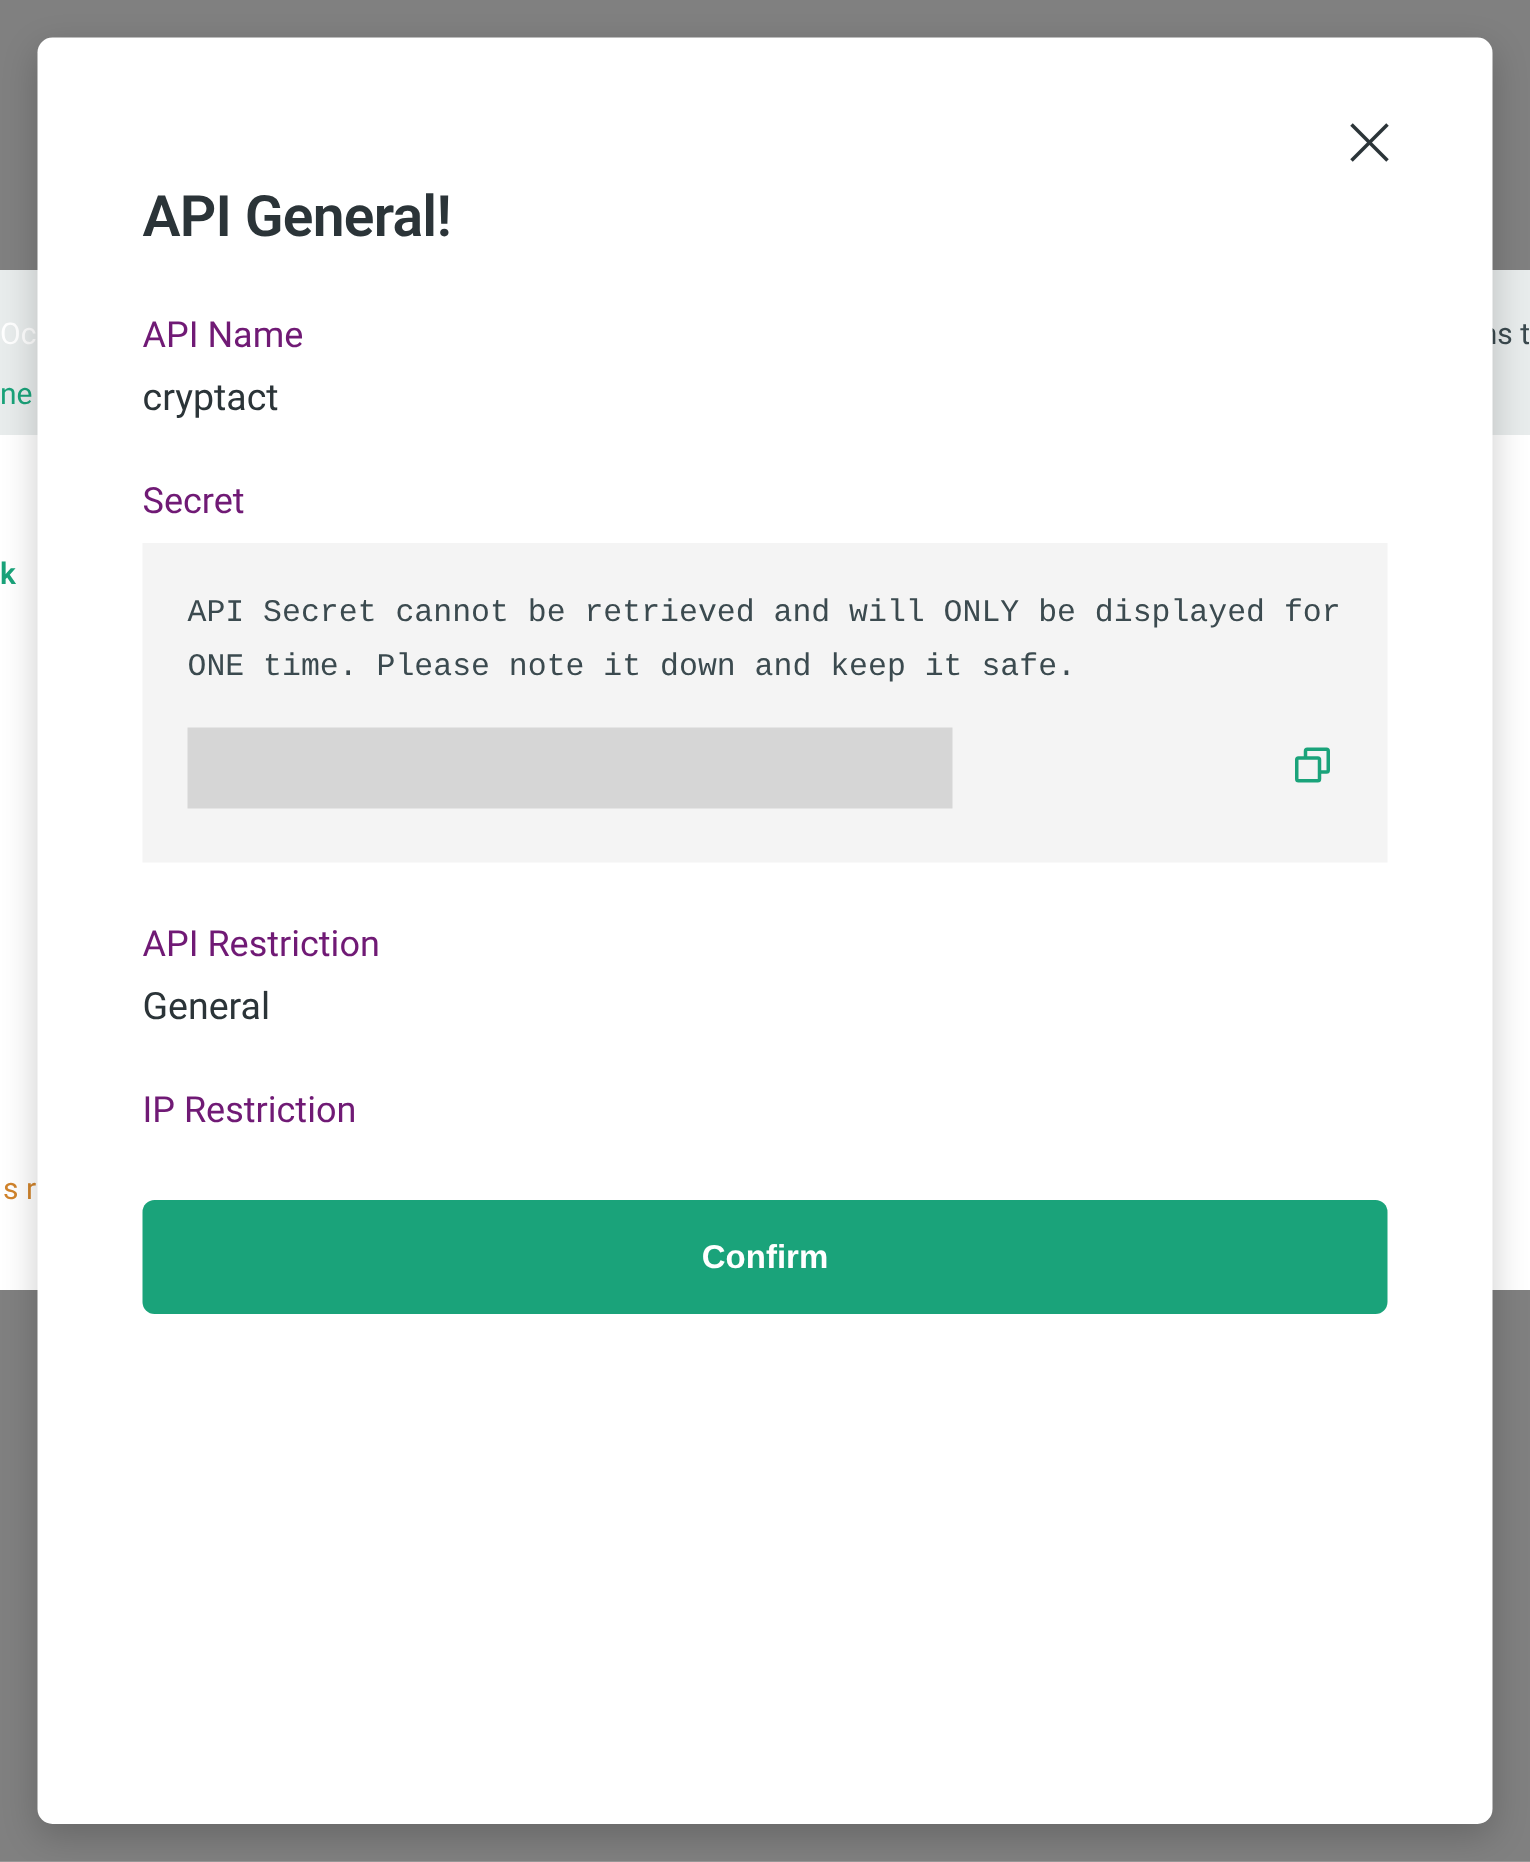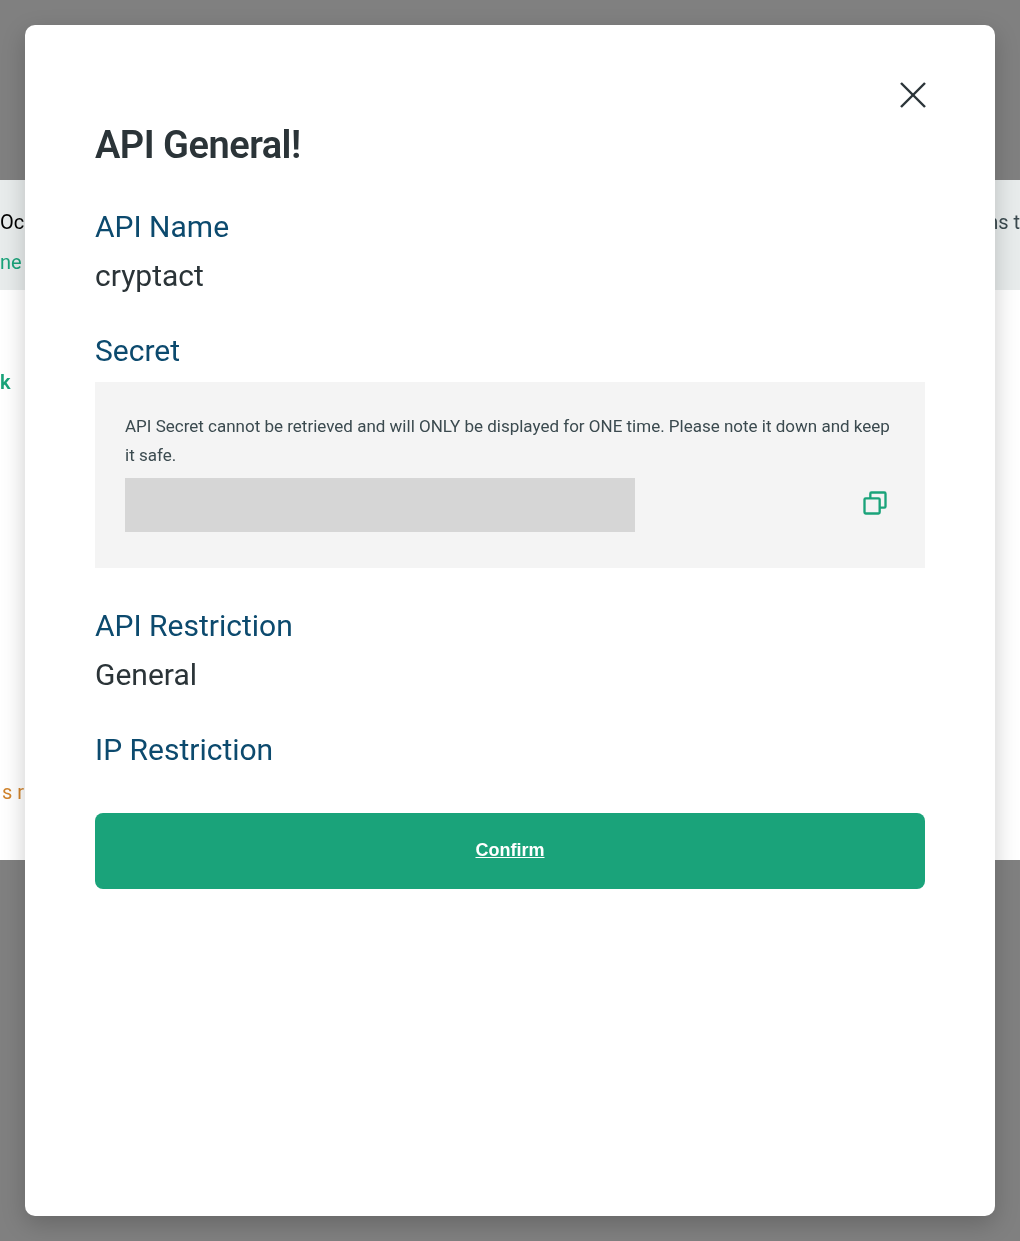--- a/index.html
+++ b/index.html
@@ -59,21 +59,21 @@
   }
   .bg-orange {
     position: absolute;
     left: 2px; top: 780px;
     color: #d1842c;
     font-size: 20px;
   }
   .bg-black {
     position: absolute;
     left: 0; top: 210px;
-    color: #000000;
+    color: #ffffff;
     font-size: 20px;
   }
 
   .modal {
     position: absolute;
     left: 25px;
     right: 25px;
     top: 25px;
     bottom: 25px;
     background: #ffffff;
@@ -97,26 +97,26 @@
   .title {
     font-size: 38px;
     font-weight: 600;
     letter-spacing: -0.5px;
     color: #2b3438;
     margin-top: 48px;
     margin-bottom: 42px;
   }
   .section { margin-bottom: 40px; }
   .label {
-    font-size: 30px;
-    color: #0c4a6e;
+    font-size: 24px;
+    color: #701a75;
     margin-bottom: 14px;
   }
   .value {
-    font-size: 30px;
+    font-size: 25px;
     color: #2b3438;
   }
   .value-row {
     display: flex;
     align-items: center;
     justify-content: space-between;
   }
   .redact {
     background: #d6d6d6;
     height: 54px;
@@ -135,46 +135,46 @@
     width: 40px; height: 40px;
   }
   .copy-btn svg { width: 28px; height: 28px; }
 
   .secret-box {
     background: #f4f4f4;
     padding: 30px 30px 36px 30px;
     margin-top: 10px;
   }
   .secret-note {
-    font-size: 17px;
+    font-size: 21px;
     color: #3b4a4f;
     line-height: 1.7;
-    margin-bottom: 8px;
+    margin-bottom: 22px;
+    font-family: Liberation Mono, monospace;
   }
   .secret-row {
     display: flex;
     align-items: center;
     justify-content: space-between;
   }
 
   .confirm-btn {
     display: flex;
     align-items: center;
     justify-content: center;
     width: 100%;
     height: 76px;
     background: #1aa37a;
     color: #ffffff;
-    font-size: 18px;
+    font-size: 22px;
     font-weight: 700;
     border: none;
     border-radius: 8px;
     cursor: pointer;
     margin-top: 46px;
-    text-decoration: underline;
   }
 </style>
 </head>
 <body>
 
 <div class="bg">
   <div class="bg-strip1"></div>
   <div class="bg-strip2"></div>
   <div class="bg-strip3"></div>
   <div class="bg-black">Oc</div>

